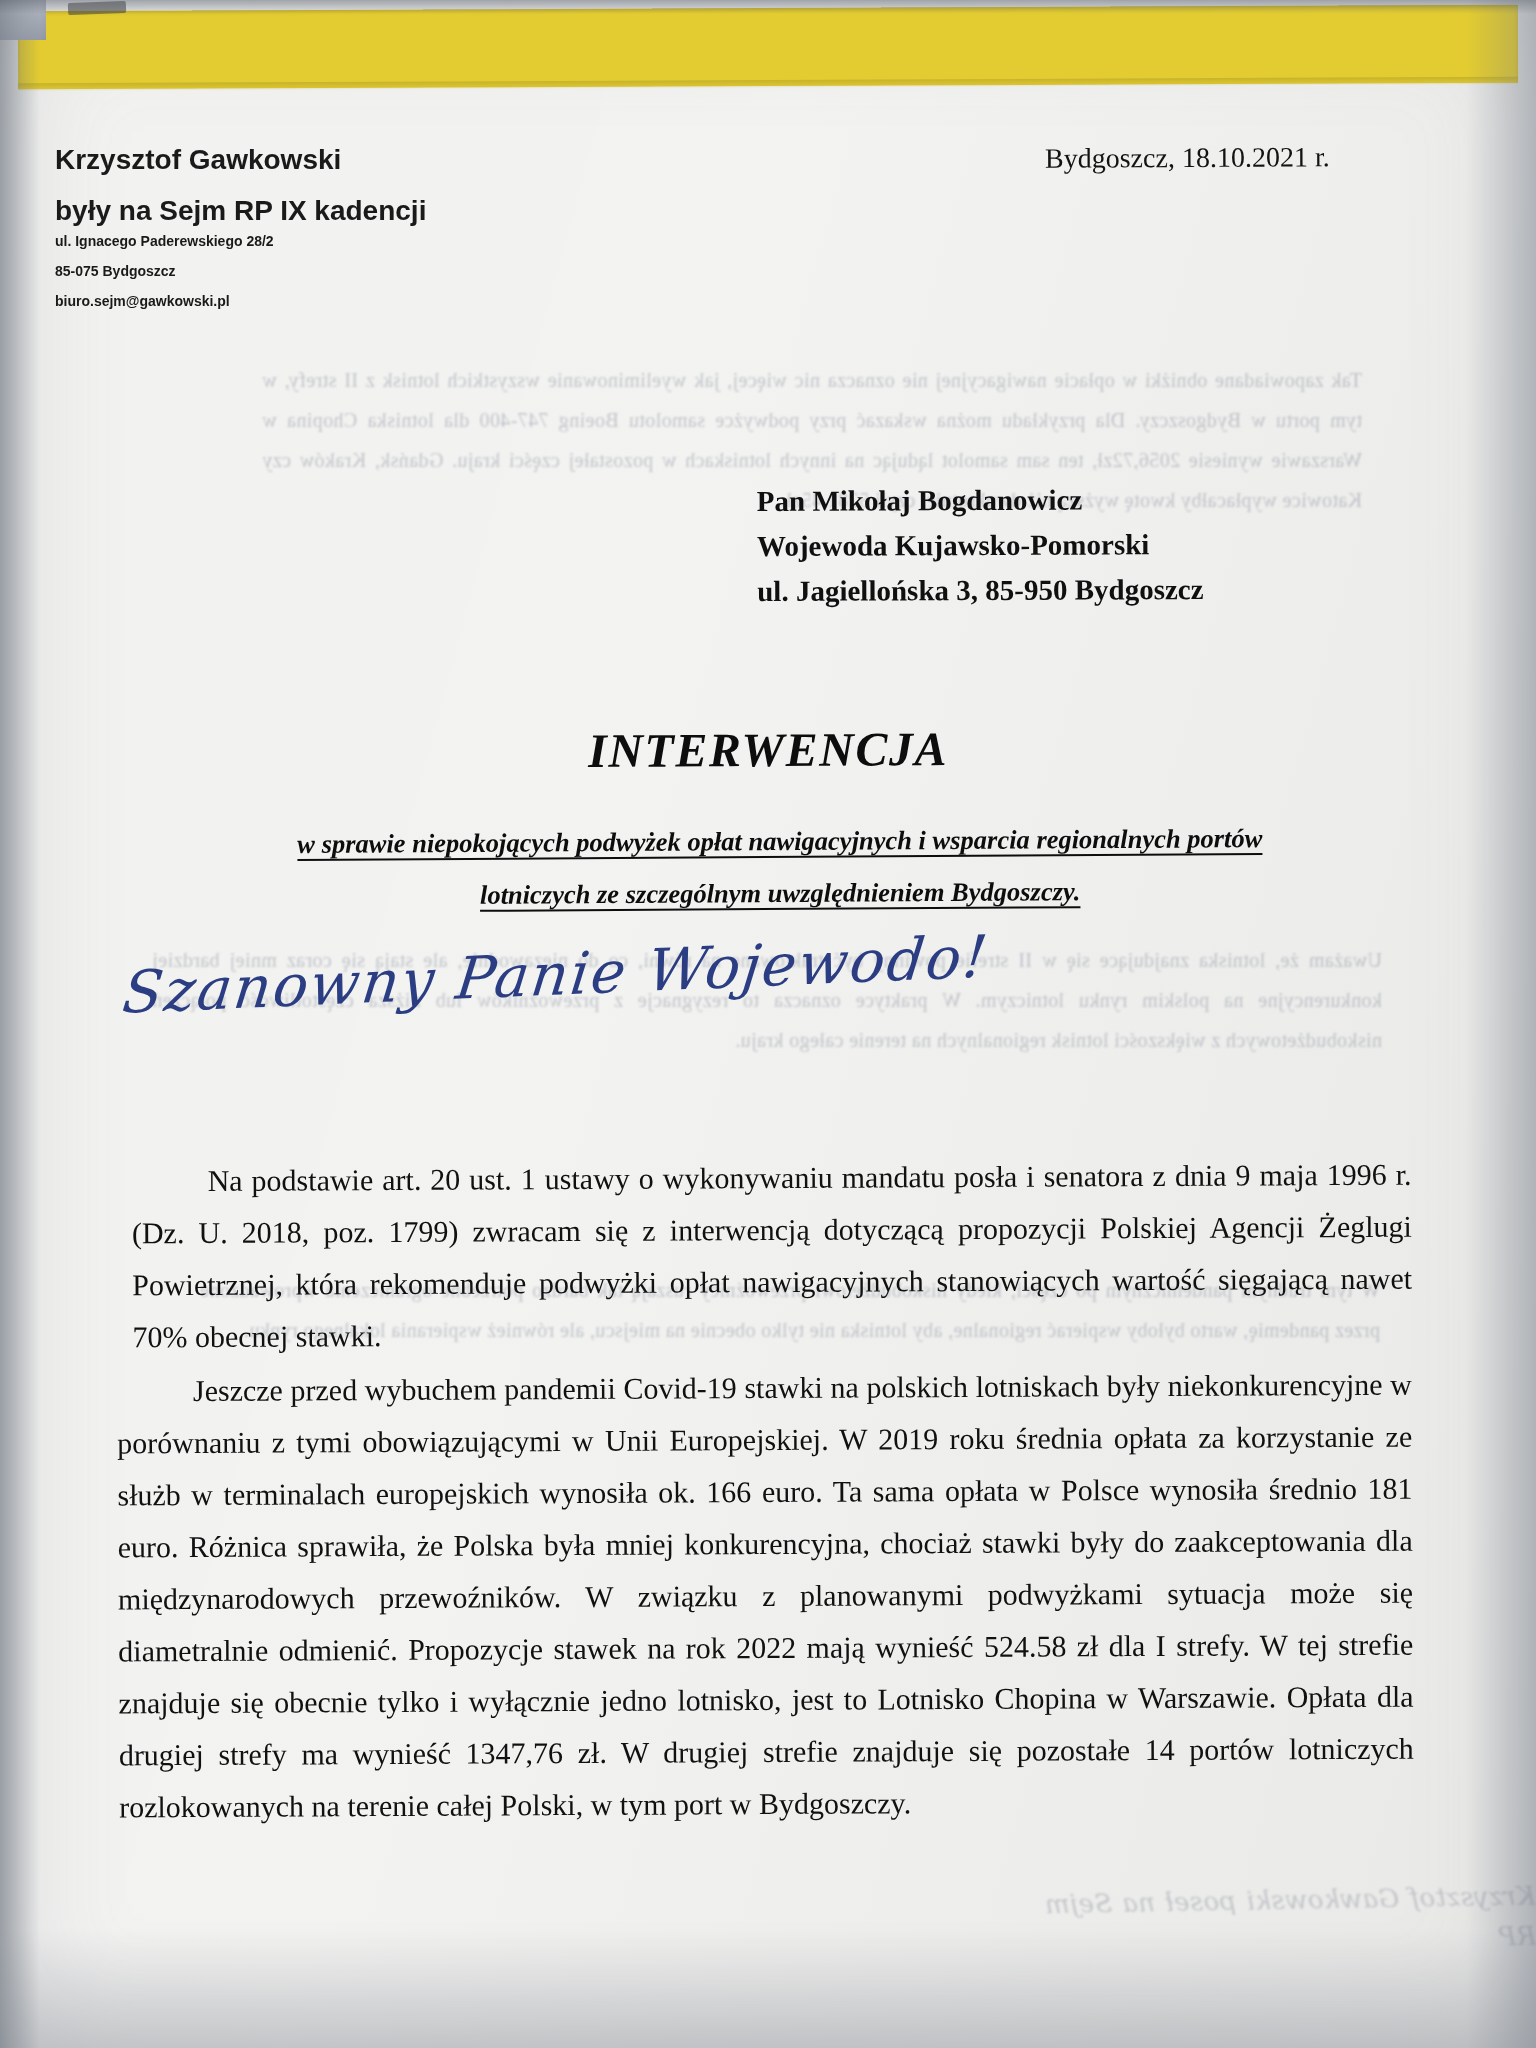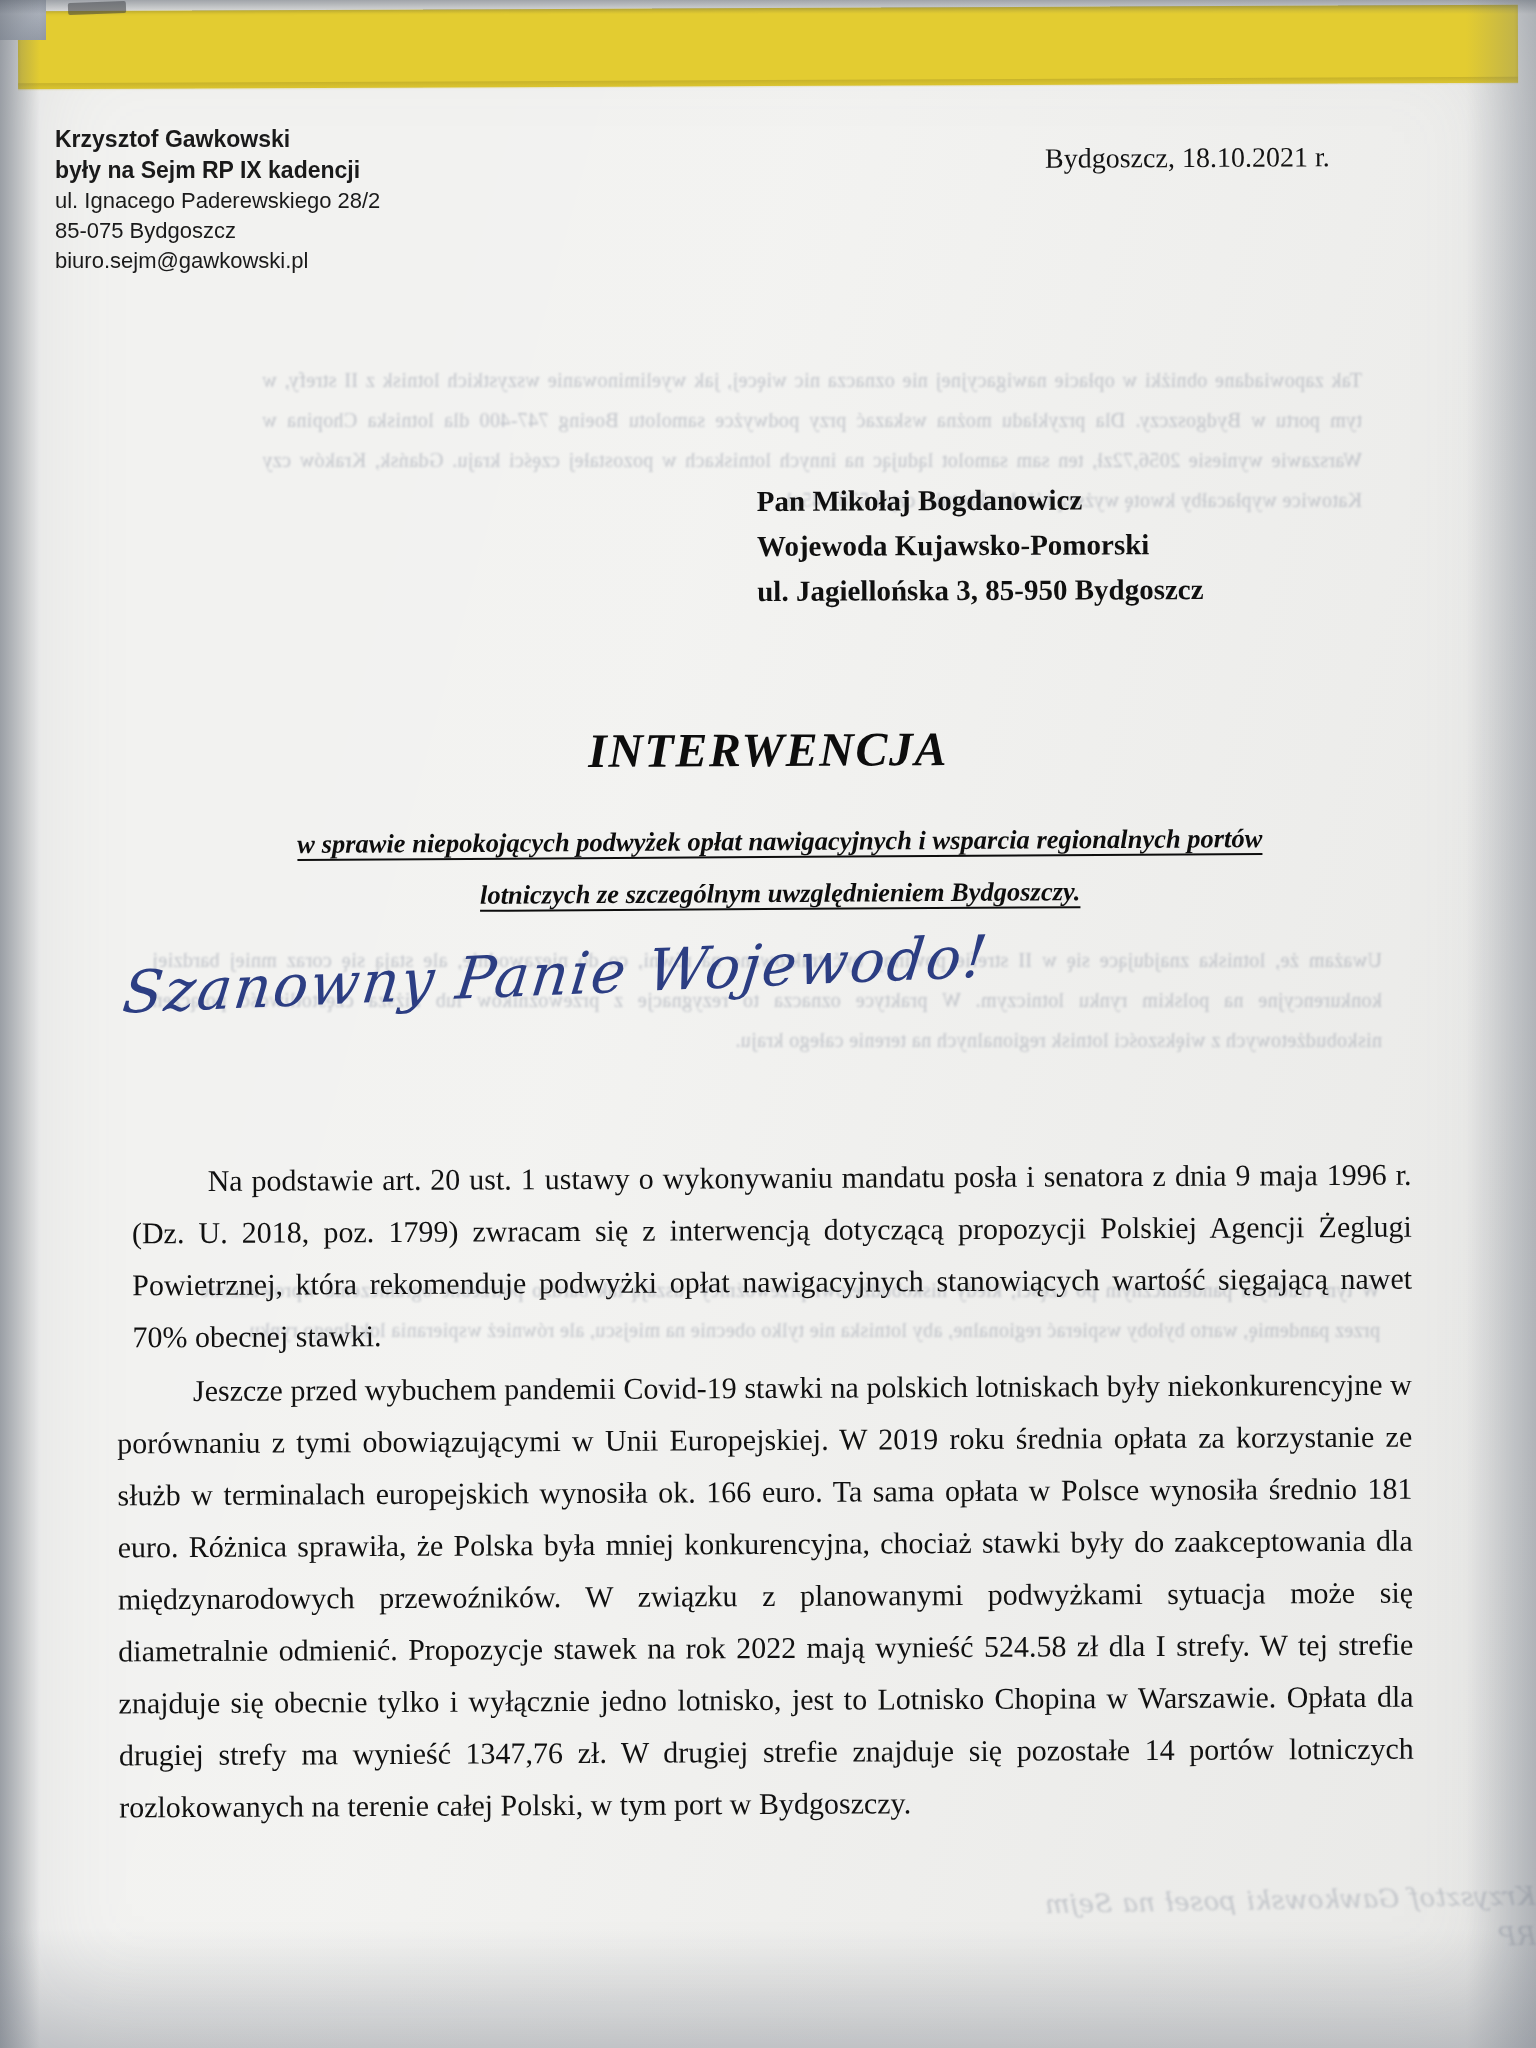--- a/index.html
+++ b/index.html
@@ -123,28 +123,30 @@
     height: 160px;
   }
   #sejm-logo svg { display: block; }
 
   #letterhead-text {
     padding-top: 6px;
     font-family: "Liberation Sans", sans-serif;
     color: #1a1a1a;
   }
   #letterhead-text .lh-line {
-    font-size: 22px;
+    font-size: 14px;
     line-height: 30px;
     white-space: nowrap;
+    font-weight: bold;
   }
   #letterhead-text .lh-strong {
     font-weight: bold;
-    font-size: 23px;
+    font-size: 28px;
     line-height: 31px;
+    margin-top: 20px;
   }
 
   
   #date-line {
     position: absolute;
     left: 1045px;
     top: 142px;
     font-family: "Liberation Serif", serif;
     font-size: 28px;
     color: #131313;

